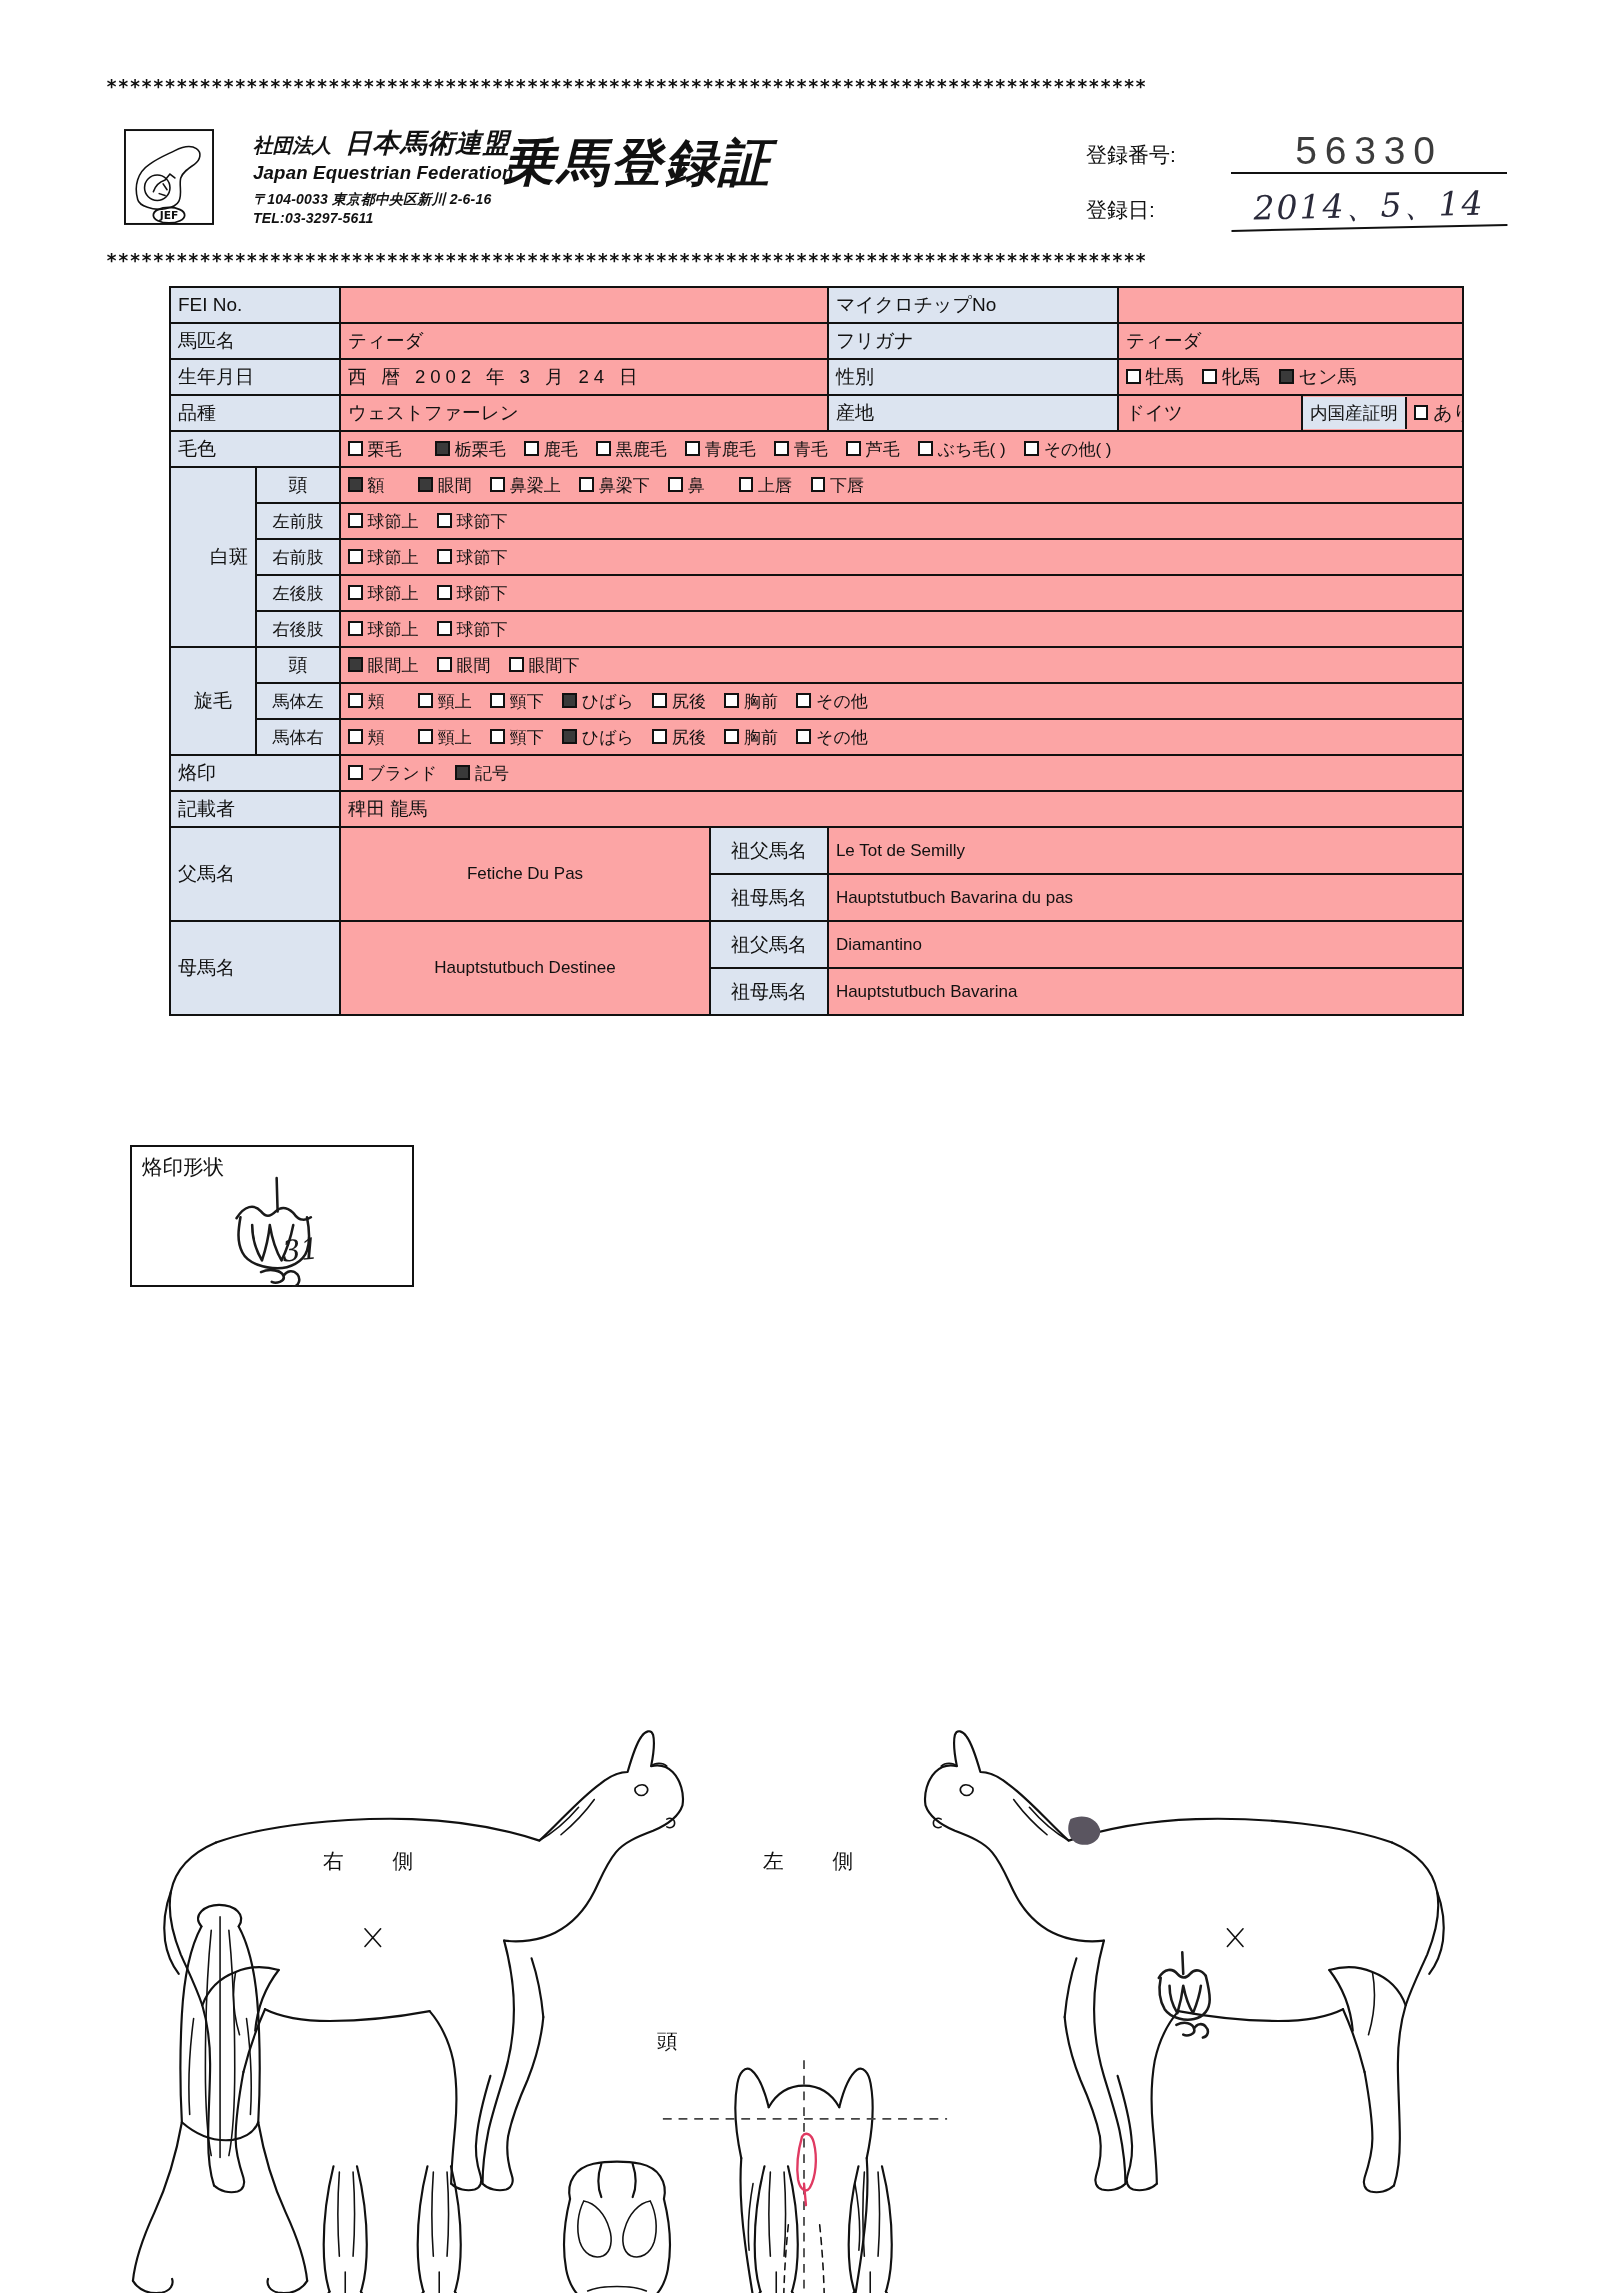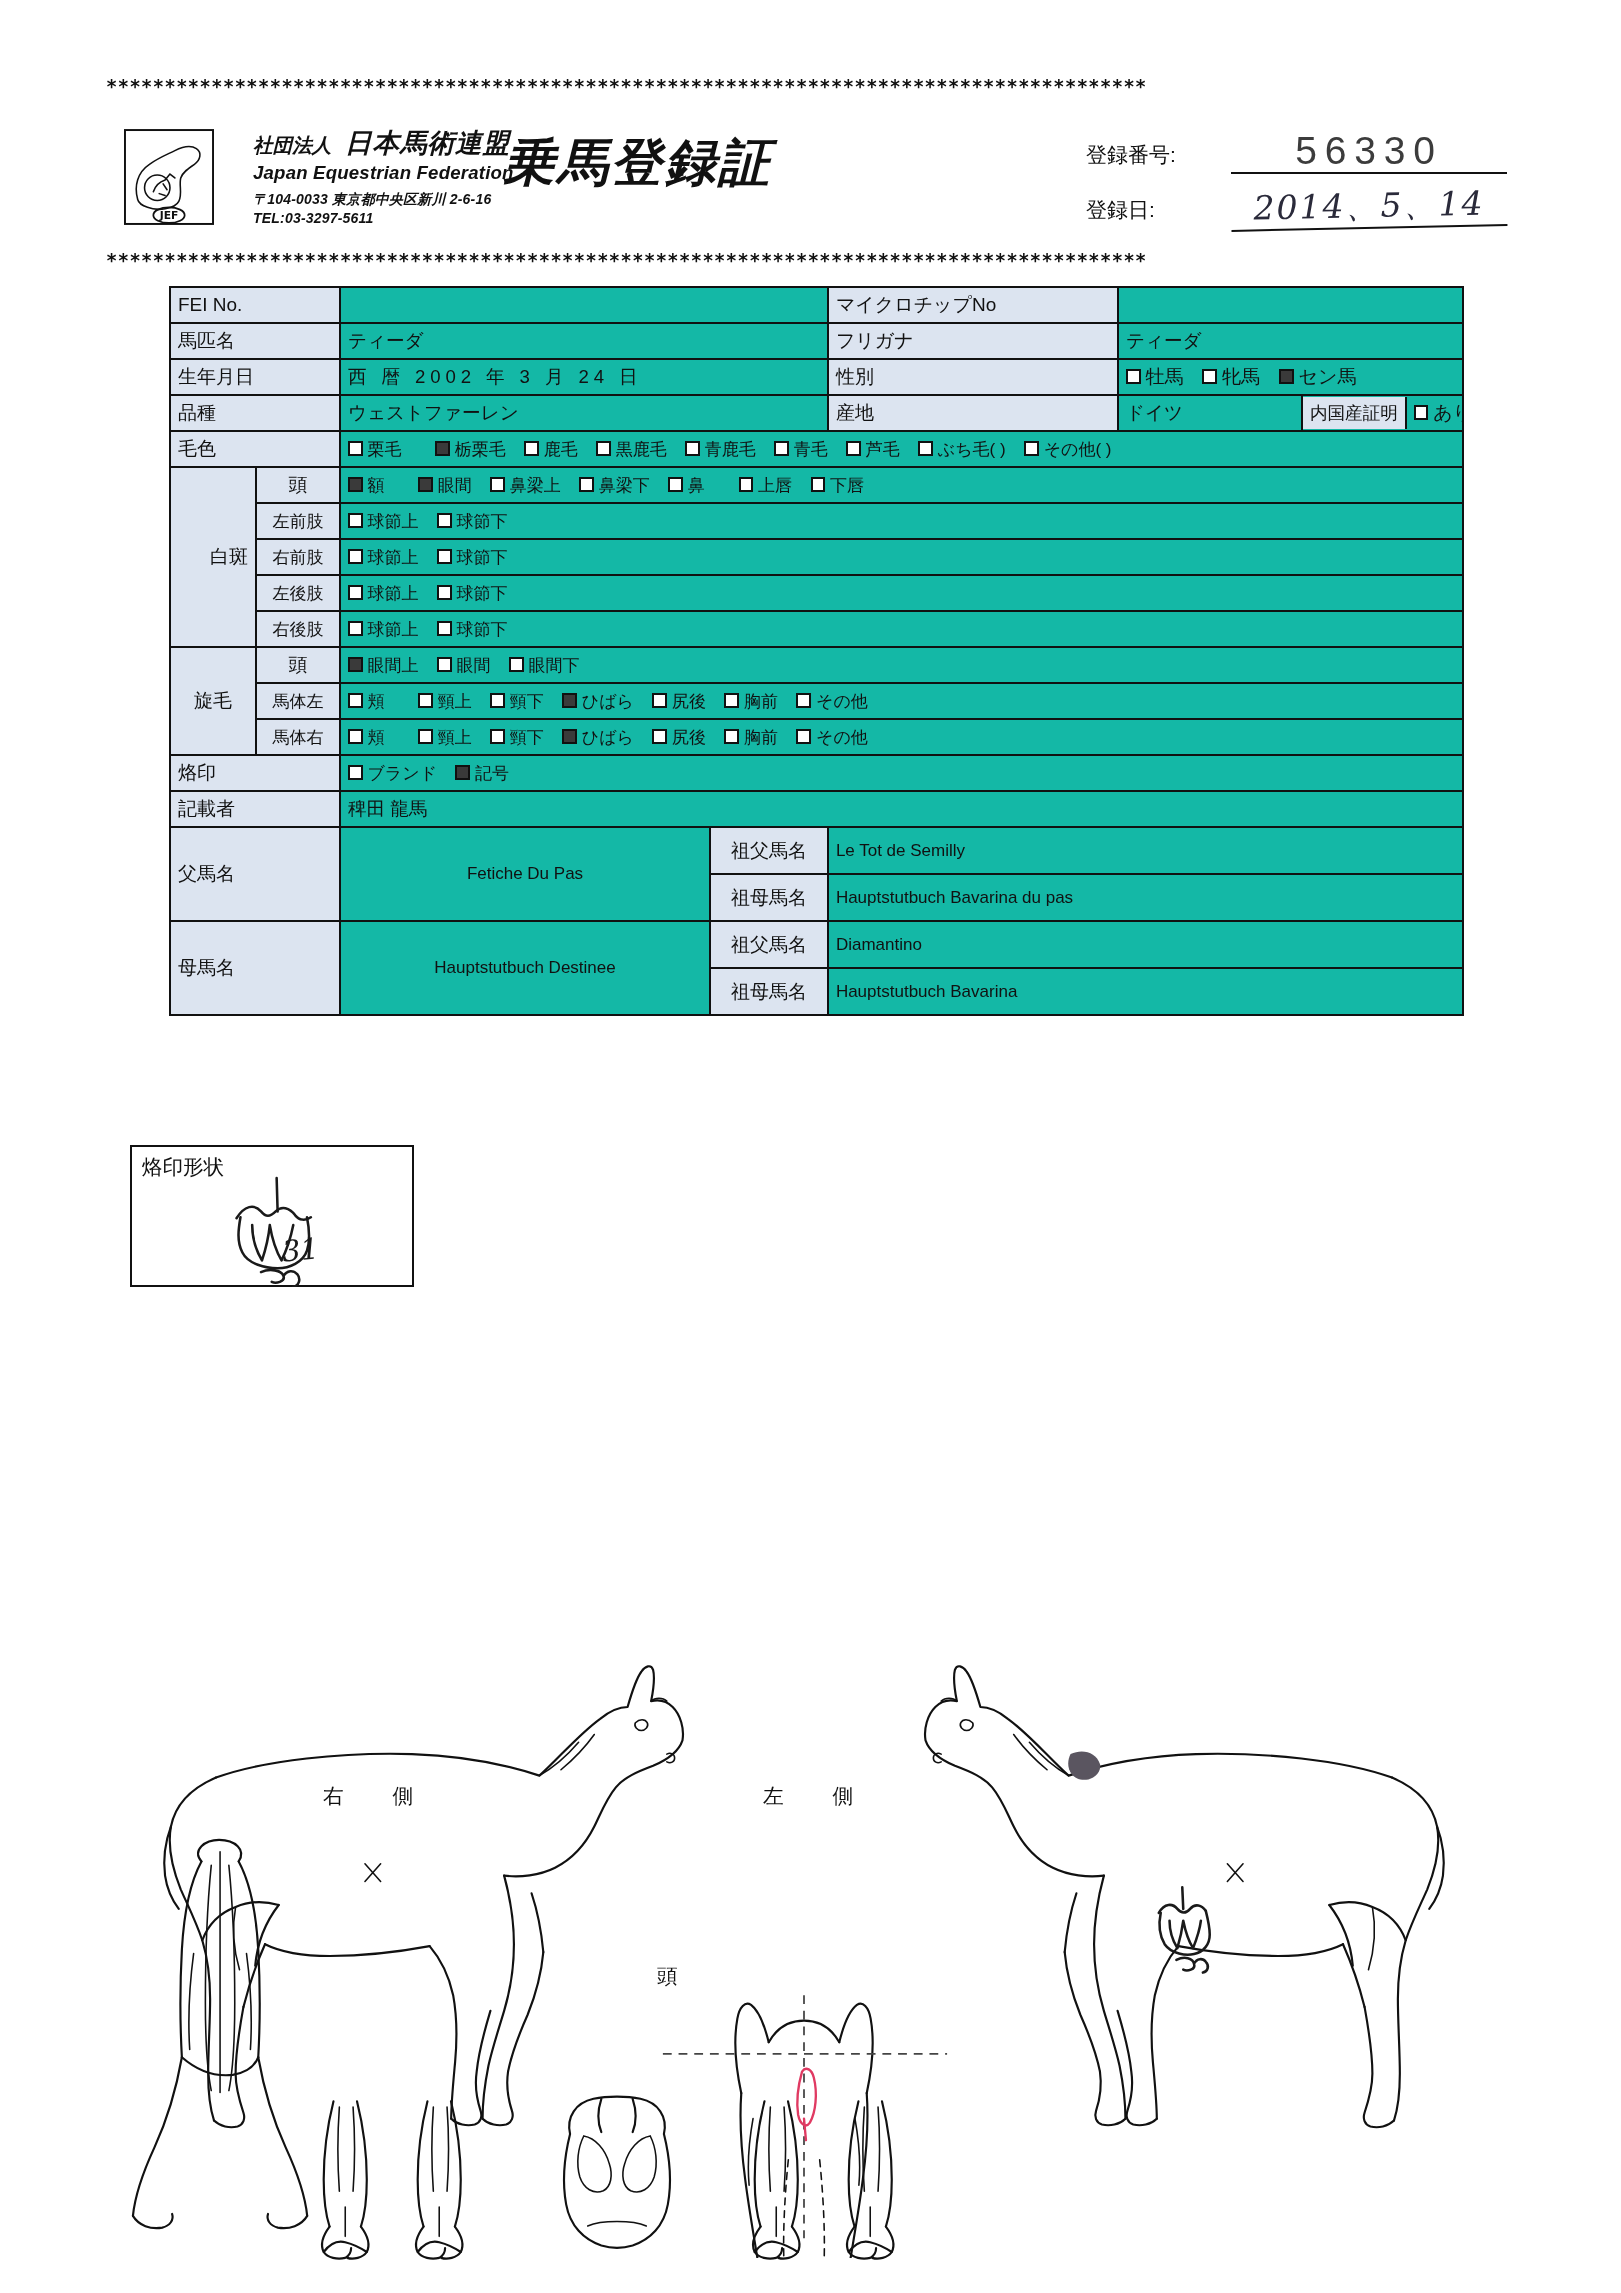--- a/index.html
+++ b/index.html
@@ -87,21 +87,21 @@
   }
   .tbl td {
     border: 2px solid #111;
     padding: 2.9px 6.9px;
     height: 36px;
     vertical-align: middle;
     white-space: nowrap;
     overflow: hidden;
   }
   .lbl { background: #dce4f0; }
-  .val { background: #14b8a6; }
+  .val { background: #fca5a5; }
   .val-txt { font-size: 18.6px; }
   .val-small { font-size: 17px; }
   .center { text-align: center; }
 
   .cbx {
     display: inline-block; width: 14.7px; height: 14.7px;
     border: 2px solid #111; margin-right: 4.9px;
     vertical-align: -1px; background: #fff;
   }
   .cbx.on { background: #3a3a3a; }
@@ -115,21 +115,21 @@
     position: absolute; left: 130px; top: 1145px;
     width: 284px; height: 142px;
     border: 2px solid #111; background: #fff;
   }
   .brand-lbl {
     position: absolute; left: 9.8px; top: 5.9px;
     font-size: 20.6px;
   }
 
   
-  .diagram { position: absolute; left: 0px; top: 1062px; width: 1282px; height: 1166px; }
+  .diagram { position: absolute; left: 0px; top: 1127px; width: 1282px; height: 1166px; }
   .dlabel { position: absolute; font-size: 20.6px; white-space: nowrap; }
   .dlabel.sp { letter-spacing: 21.6px; }
 
   svg { display: block; }
   .ln { fill: none; stroke: #111; stroke-width: 2.2; stroke-linecap: round; stroke-linejoin: round; }
   .ln-thin { fill: none; stroke: #111; stroke-width: 1.6; stroke-linecap: round; }
   .hand { fill: none; stroke: #1a1a1a; stroke-width: 2.6; stroke-linecap: round; stroke-linejoin: round; }
   .pink { fill: none; stroke: #e03a62; stroke-width: 2.4; stroke-linecap: round; stroke-linejoin: round; }
   .dash { fill: none; stroke: #444; stroke-width: 1.8; stroke-dasharray: 9 7; }
   .whorl { fill: #5a5560; stroke: none; }

